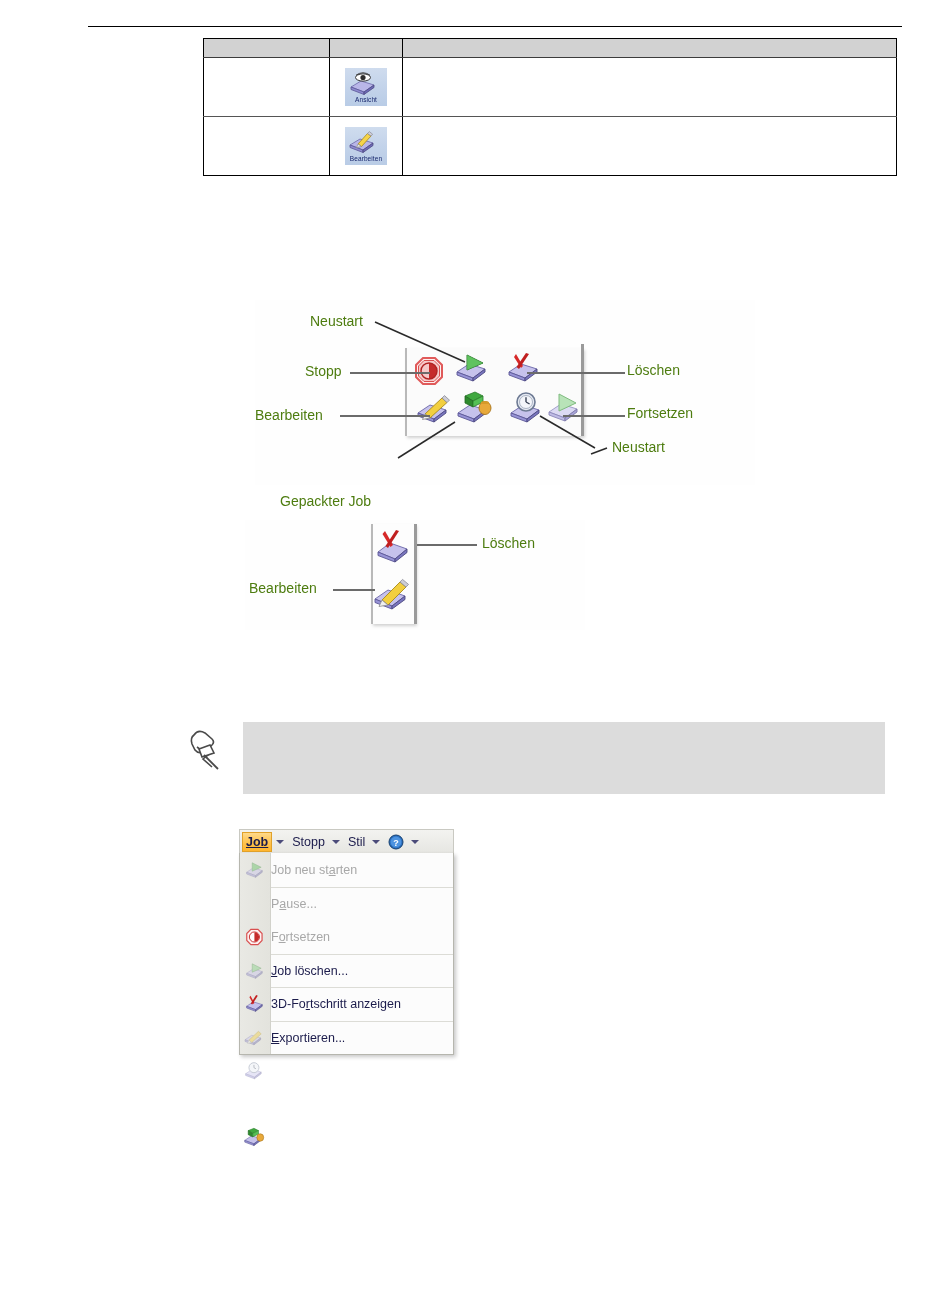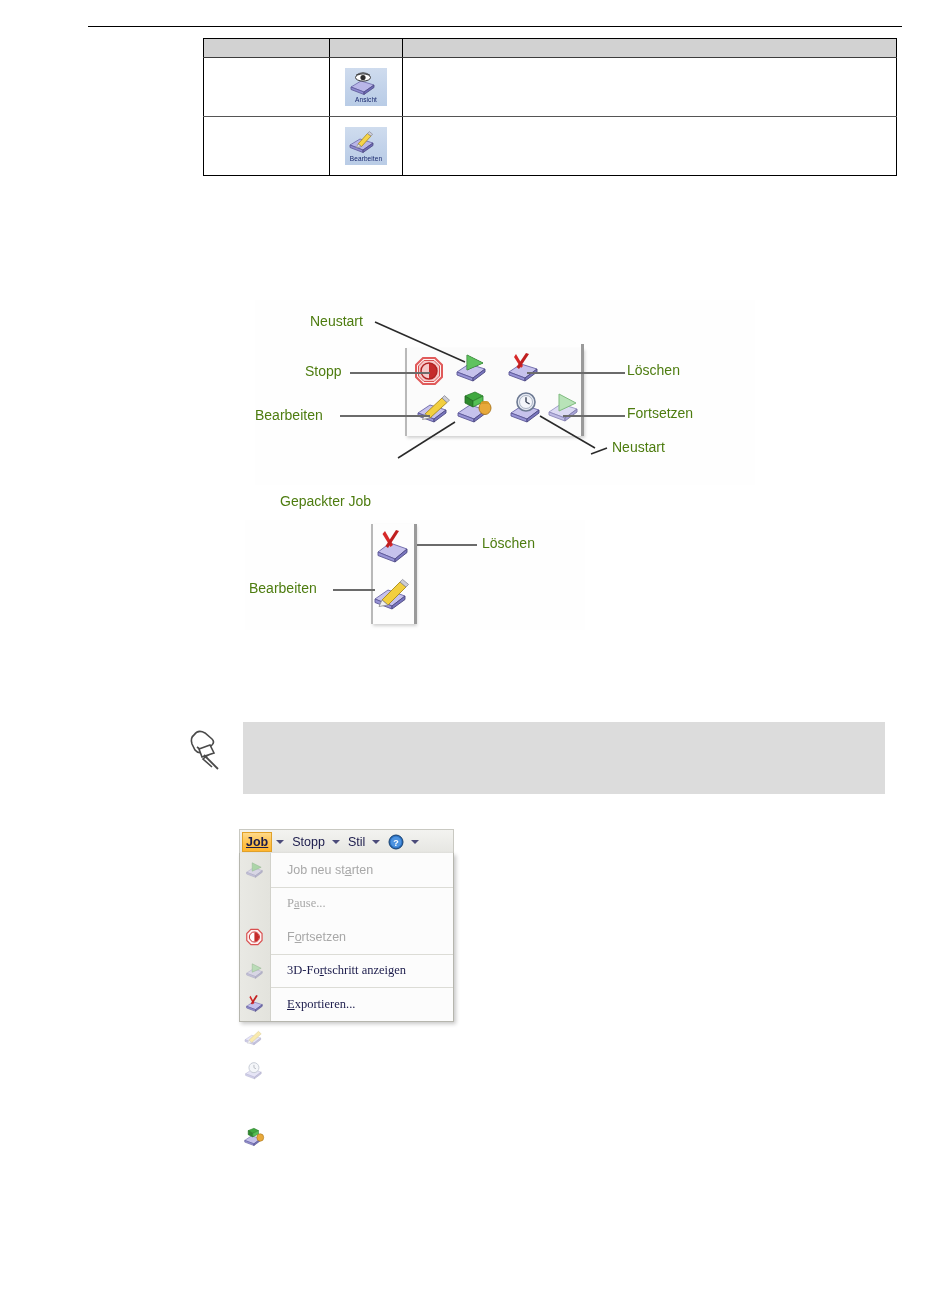--- a/index.html
+++ b/index.html
@@ -170,26 +170,26 @@
     background: linear-gradient(to right,#e9e9e4 0%, #e3e3dd 100%);
     border-right: 1px solid #d2d2cb;
     flex: 0 0 30px;
   }
   #menu-items { flex: 1 1 auto; }
   .mi {
     display: flex;
     align-items: center;
     height: 33.5px;
     box-sizing: border-box;
-    padding-left: 16px;
+    padding-left: 0;
     font-size: 12.5px;
     color: #1b1b4b;
     white-space: nowrap;
   }
-  .mi.sep { border-top: 1px solid #dcdcd6; font-family: Liberation Serif, serif; }
+  .mi.sep { border-top: 1px solid #dcdcd6; }
   .mi.disabled { color: #a8a8a8; }
   .mi u { text-decoration: underline; }
 
   
   #menu-gutter-icons {
     position: absolute;
     left: 0; top: 24px;
     width: 31px;
   }
   .gi {
@@ -454,20 +454,23 @@
       <div class="mi disabled">
         <span>Job neu st<u>a</u>rten</span>
       </div>
       <div class="mi disabled sep">
         <span>P<u>a</u>use...</span>
       </div>
       <div class="mi disabled">
         <span>F<u>o</u>rtsetzen</span>
       </div>
       <div class="mi sep">
+        <span><u>J</u>ob löschen...</span>
+      </div>
+      <div class="mi sep">
         <span>3D-Fo<u>r</u>tschritt anzeigen</span>
       </div>
       <div class="mi sep">
         <span><u>E</u>xportieren...</span>
       </div>
 
     </div>
   </div>
 
   <div id="menu-gutter-icons">

